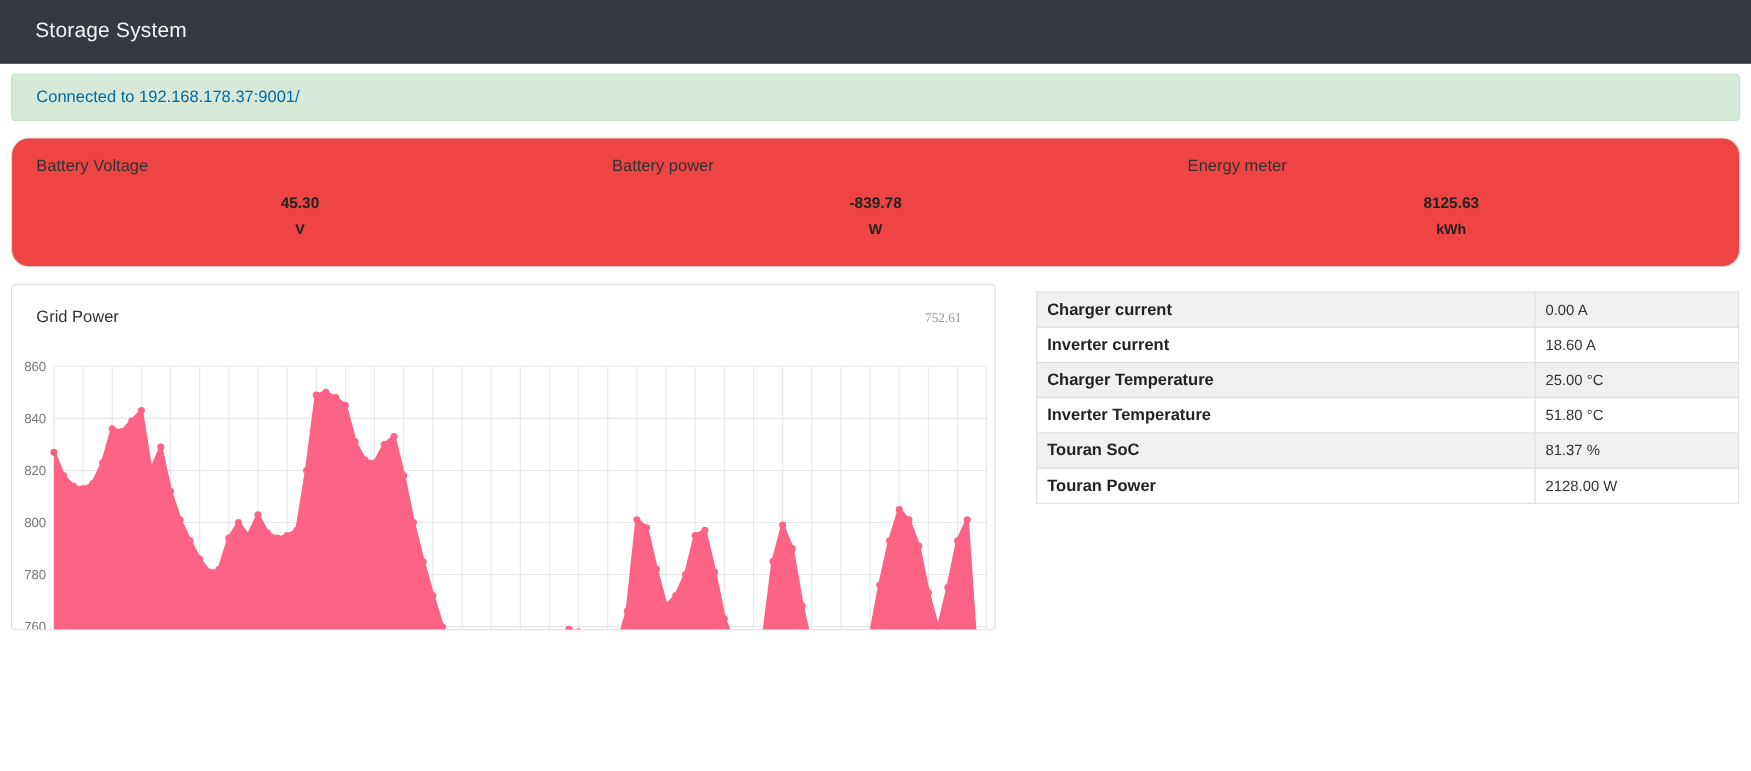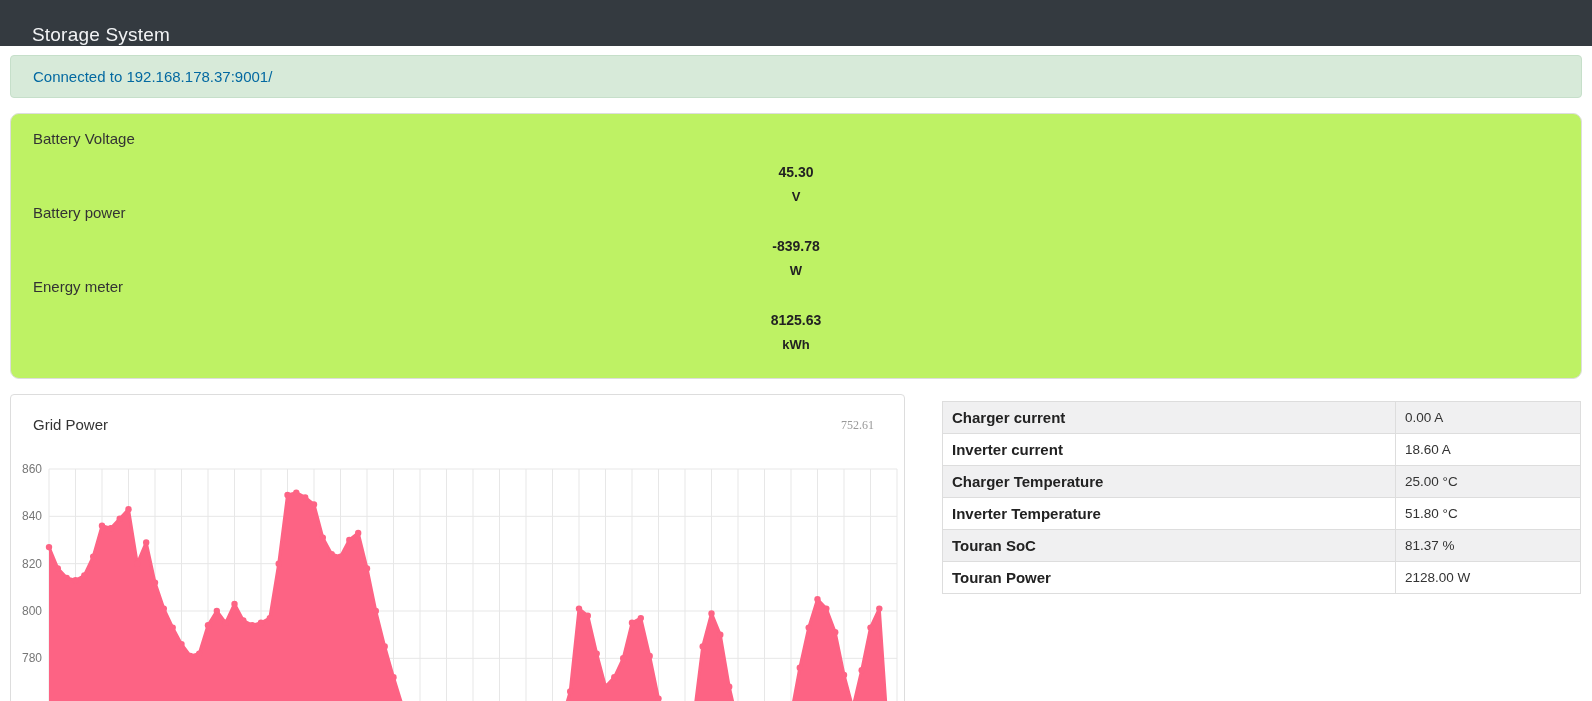--- a/index.html
+++ b/index.html
@@ -1,25 +1,25 @@
 <!DOCTYPE html>
 <html><head>
 <meta charset="utf-8">
 <style>
   * { box-sizing: border-box; }
   html,body { margin:0; padding:0; background:#fff; font-family:"Liberation Sans", sans-serif; }
 
-  .navbar { height:46px; background:#343a40; display:flex; align-items:flex-end; padding:0 32px; }
+  .navbar { height:58px; background:#343a40; display:flex; align-items:center; padding:0 32px; }
   .navbar-title { color:#f2f3f5; font-size:19px; font-weight:400; letter-spacing:.2px; }
 
   .alert-success { margin:9px 10px 15px 10px; background:#d7ead9; border:1px solid #c6dfca;
     color:#0369a1; border-radius:4px; padding:12px 22px; font-size:15px; }
 
-  .metrics-card { margin:0 10px 15px 10px; border:1px solid #ddd; border-radius:9px;
-    display:flex; padding:16px 0 26px 0; background:#bef264;flex-direction:column; }
+  .metrics-card { margin:0 10px 15px 10px; border:1px solid #ddd; border-radius:16px;
+    display:flex; padding:16px 0 26px 0; background:#ef4444; }
   .metric { flex:1 1 0; min-width:0; }
   .metric-label { font-size:15px; color:#333; padding-left:22px; }
   .metric-value { text-align:center; font-weight:bold; font-size:14px; color:#222; margin-top:17px; }
   .metric-unit  { text-align:center; font-weight:bold; font-size:13px; color:#222; margin-top:9px; }
 
   .main-row { display:flex; align-items:flex-start; margin:0 11px 15px 10px; gap:37px; }
 
   .chart-card { flex:0 0 895px; width:895px; height:315px; border:1px solid #ddd;
     border-radius:4px; background:#fff; overflow:hidden; }
   .chart-header { display:flex; justify-content:space-between; align-items:flex-start;

